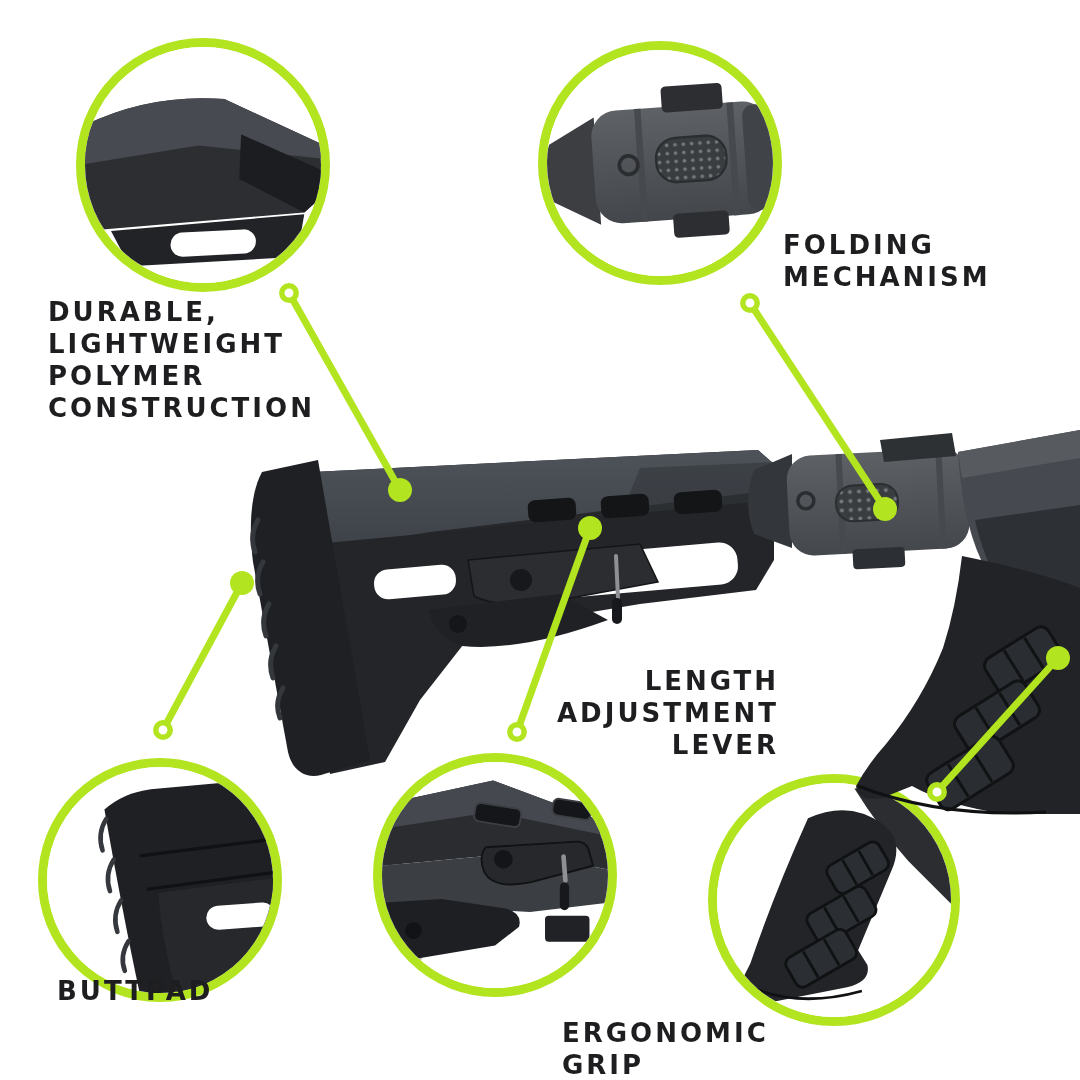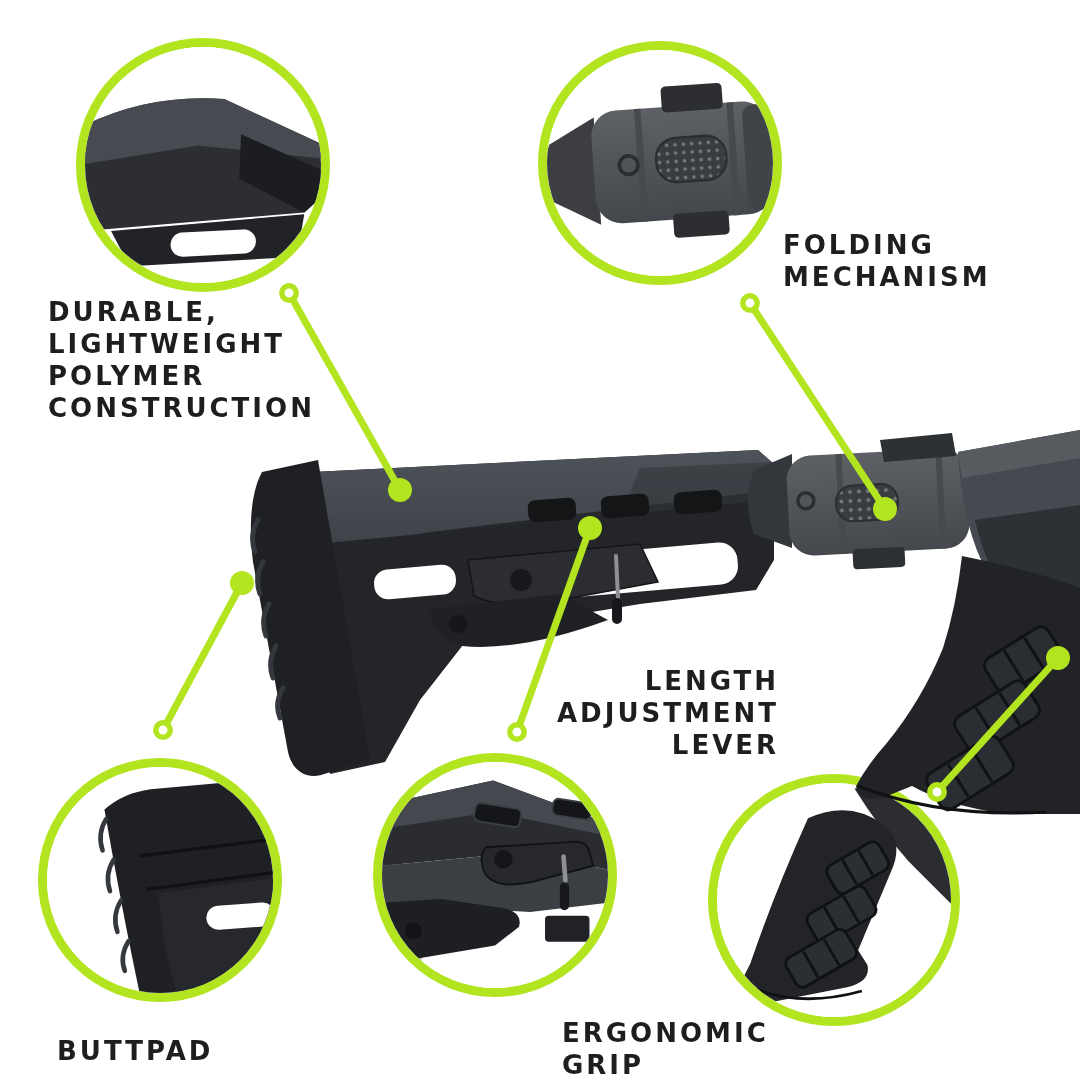--- a/index.html
+++ b/index.html
@@ -26,21 +26,21 @@
   #product-layer{position:absolute;left:0;top:0;width:1080px;height:1080px;z-index:2;pointer-events:none;}
   #connector-layer{position:absolute;left:0;top:0;width:1080px;height:1080px;z-index:3;pointer-events:none;}
   .label{
     position:absolute;z-index:4;color:var(--label_text,#1e1e20);
     font-weight:bold;font-size:26px;line-height:1.23;letter-spacing:3px;
     white-space:pre-line;text-transform:uppercase;
   }
   #l-polymer{left:48px;top:297px;}
   #l-folding{left:783px;top:230px;}
   #l-lever{left:557px;top:666px;text-align:right;}
-  #l-buttpad{left:57px;top:1036px;}
+  #l-buttpad{left:57px;top:976px;}
   #l-grip{left:562px;top:1018px;}
 </style>
 </head>
 <body>
 
 <div id="canvas">
 
   <div class="bubble" id="b-polymer">
     <svg viewBox="0 0 254 254">
       <rect width="254" height="254" fill="#ffffff"></rect>

